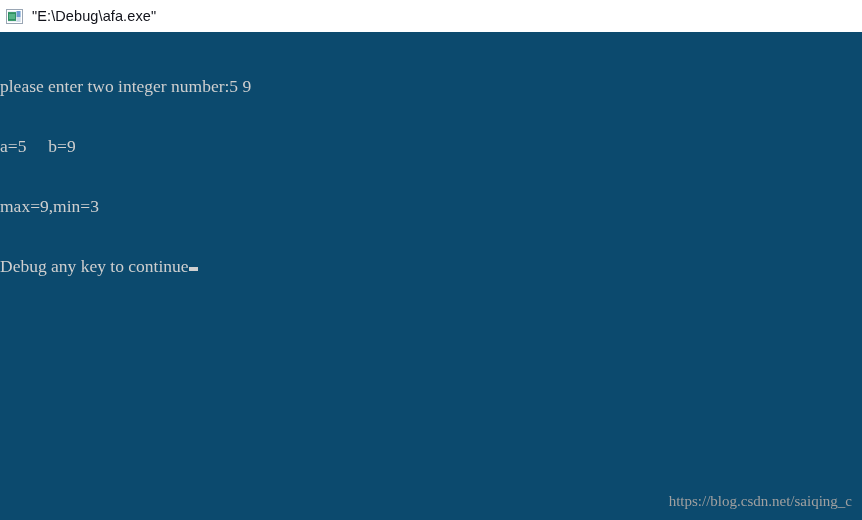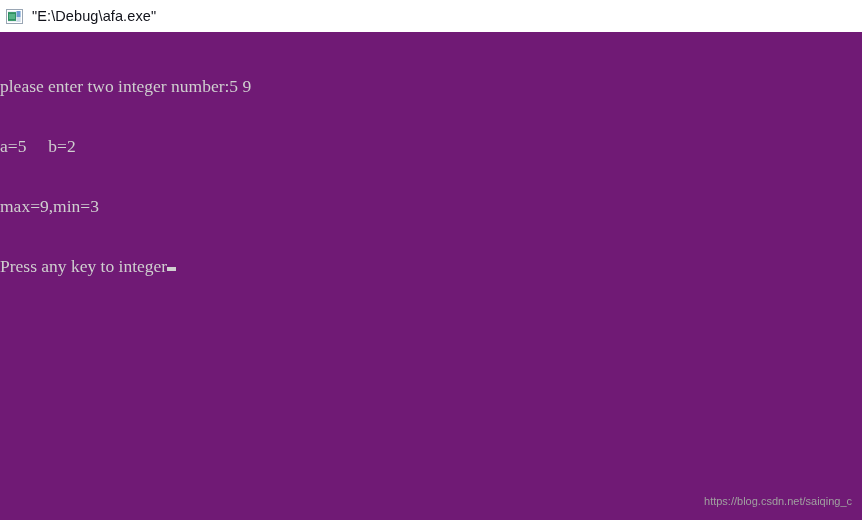--- a/index.html
+++ b/index.html
@@ -54,21 +54,21 @@
     letter-spacing: 0.1px;
   }
 
   
   #console-body {
     position: absolute;
     left: 0;
     top: 32px;
     width: 862px;
     height: 488px;
-    background: #701a75;
+    background: #0c4a6e;
     overflow: hidden;
   }
 
   #console-output {
     position: absolute;
     left: 0;
     top: 4px;
     width: 862px;
     margin: 0;
     padding: 0;
@@ -94,22 +94,22 @@
     background: #cfcfcf;
     vertical-align: baseline;
     margin-bottom: 1px;
   }
 
   
   #watermark {
     position: absolute;
     right: 10px;
     bottom: 10px;
-    font-family: Liberation Sans, sans-serif;
-    font-size: 11px;
+    font-family: Liberation Serif, serif;
+    font-size: 15px;
     line-height: 18px;
     color: #a0a0a0;
     white-space: pre;
     user-select: none;
   }
 </style>
 </head>
 <body>
 
 <div id="app-window">
@@ -126,21 +126,21 @@
         <rect x="10.5" y="2" width="4" height="6" fill="#6d9bd1"></rect>
         <rect x="10.5" y="8" width="4" height="5" fill="#cfdcea"></rect>
       </svg>
     </span>
     <span id="titlebar-text">"E:\Debug\afa.exe"</span>
   </div>
 
   <div id="console-body">
     <div id="console-output">
       <span class="console-line">please enter two integer number:5 9</span>
-      <span class="console-line">a=5     b=2</span>
+      <span class="console-line">a=5     b=9</span>
       <span class="console-line">max=9,min=3</span>
-      <span class="console-line"><span>Press any key to integer</span><span id="console-cursor"></span></span>
+      <span class="console-line"><span>Debug any key to continue</span><span id="console-cursor"></span></span>
     </div>
 
     <div id="watermark">https://blog.csdn.net/saiqing_c</div>
   </div>
 
 </div>
 
 </body></html>

